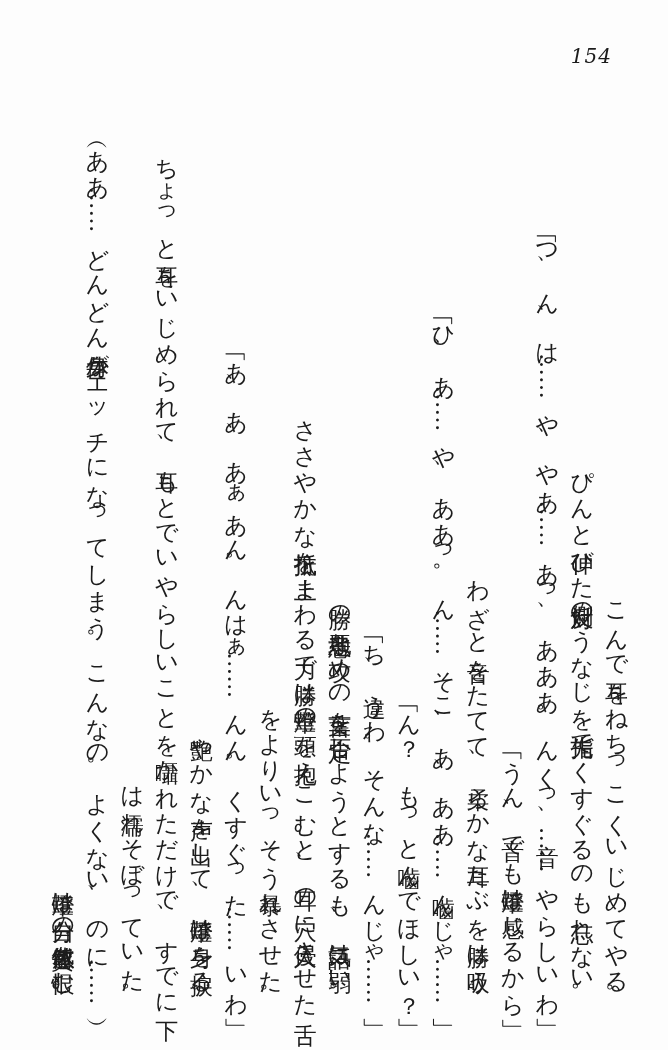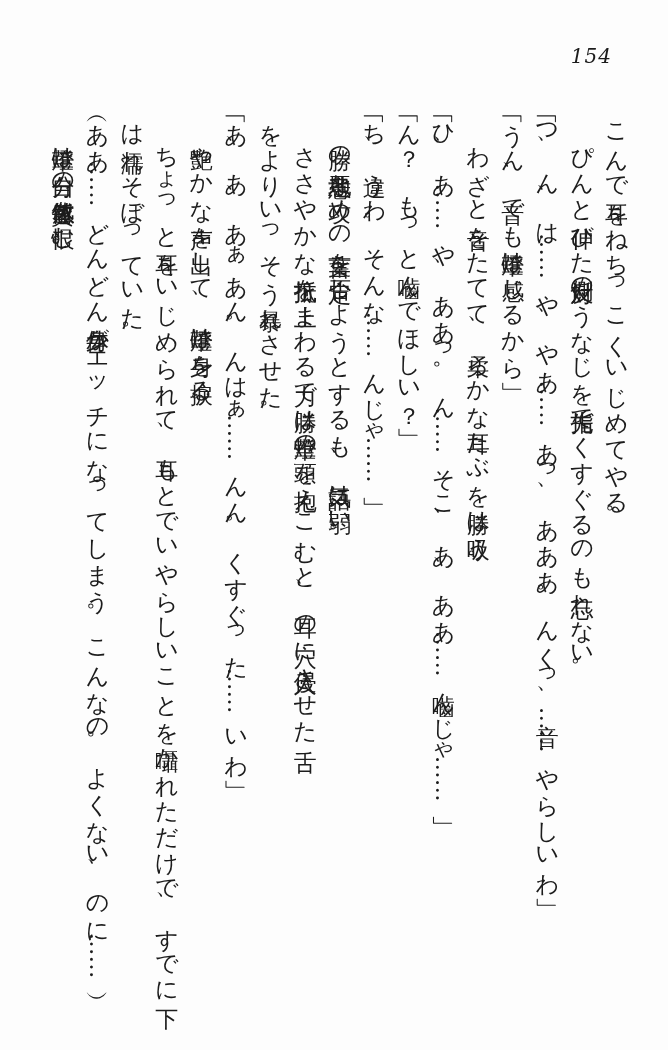--- a/index.html
+++ b/index.html
@@ -5,20 +5,21 @@
   html, body {
     margin: 0;
     padding: 0;
   }
   .page {
     position: relative;
     width: 668px;
     height: 1050px;
     background: #fdfdfd;
     overflow: hidden;
+    text-align: right;
   }
   .page-number {
     position: absolute;
     top: 44px;
     right: 56px;
     font-family: "DejaVu Serif", serif;
     font-style: italic;
     font-size: 20px;
     color: #1c1c1c;
     letter-spacing: 1px;

